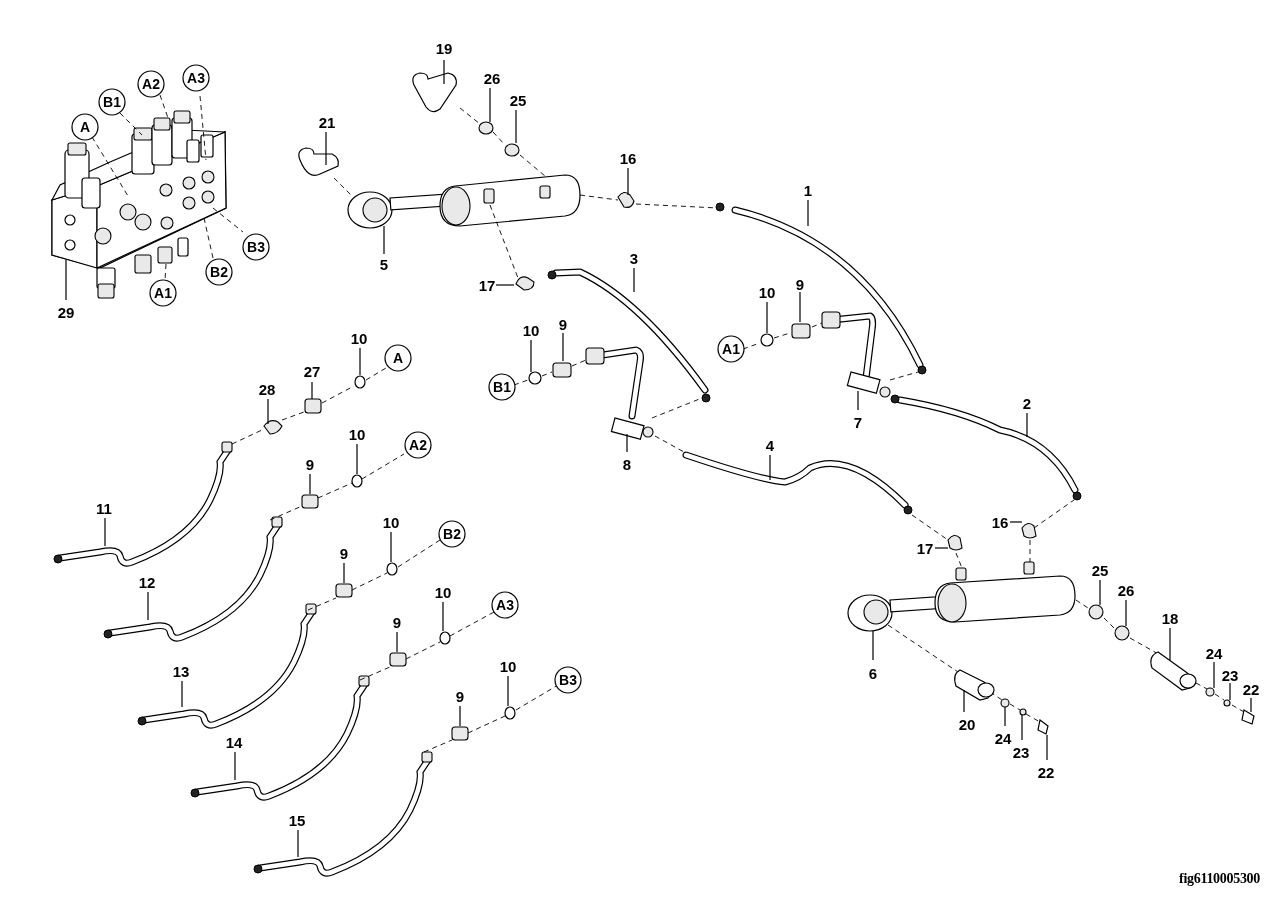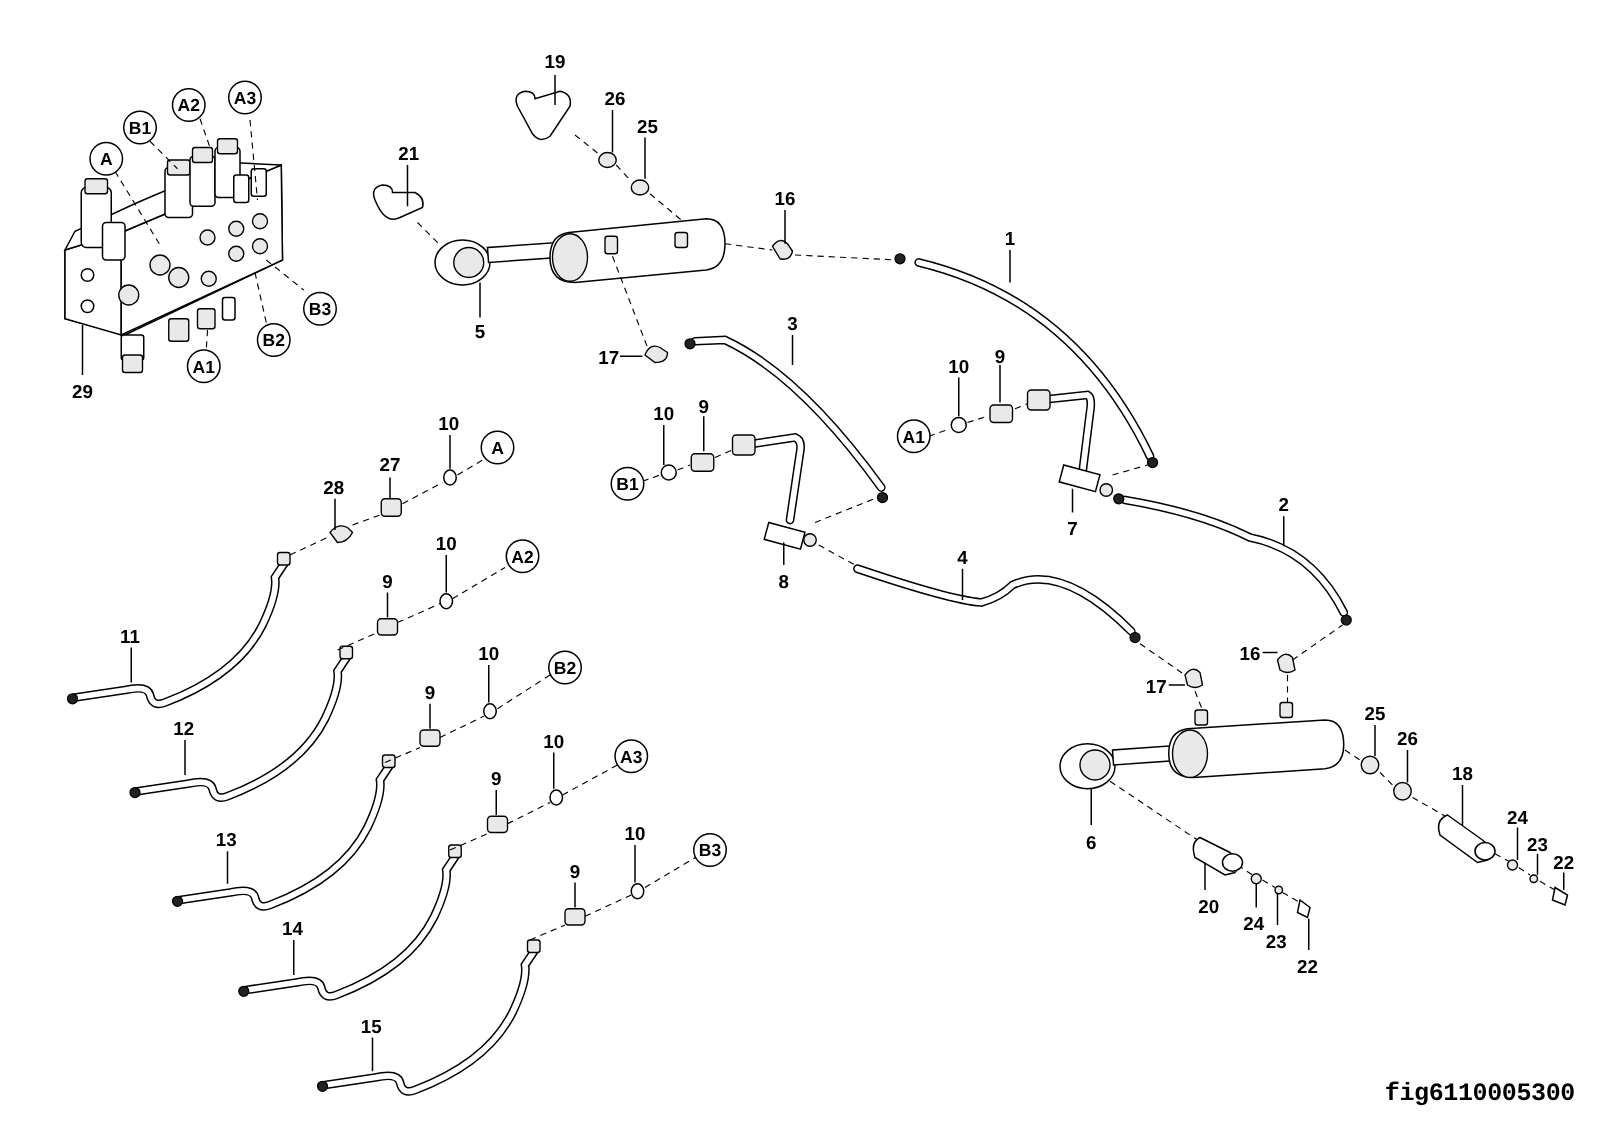--- a/index.html
+++ b/index.html
@@ -7,21 +7,21 @@
   #diagram { position: absolute; left: 0; top: 0; width: 1278px; height: 899px; }
   .part { fill: #ffffff; stroke: #000; stroke-width: 1.2; }
   .part-g { fill: #e9e9e9; stroke: #000; stroke-width: 1.1; }
   .hose { fill: none; stroke: #000; stroke-width: 7; stroke-linecap: round; }
   .hose-in { fill: none; stroke: #fff; stroke-width: 4.6; stroke-linecap: round; }
   .dash { fill: none; stroke: #000; stroke-width: 0.9; stroke-dasharray: 5 4; }
   .leader { fill: none; stroke: #000; stroke-width: 1.2; }
   .callout-num { font-family: "Liberation Sans", sans-serif; font-weight: bold; font-size: 15px; fill: #000; text-anchor: middle; }
   .port-circle { fill: #fff; stroke: #000; stroke-width: 1.2; }
   .port-text { font-family: "Liberation Sans", sans-serif; font-weight: bold; font-size: 14px; fill: #000; text-anchor: middle; dominant-baseline: central; }
-  .fig-id { position: absolute; right: 18px; bottom: 12px; font-family: Liberation Mono, monospace; font-weight: bold; font-size: 20px; color: #000; letter-spacing: -0.3px; }
+  .fig-id { position: absolute; right: 18px; bottom: 12px; font-family: Liberation Serif, serif; font-weight: bold; font-size: 14px; color: #000; letter-spacing: -0.3px; }
   .dark { fill: #222; stroke: #000; stroke-width: 1; }
 </style>
 </head>
 <body>
 
 <svg id="diagram" viewBox="0 0 1278 899" xmlns="http://www.w3.org/2000/svg">
 
   <g>
 
     <polygon class="part" points="52,200 97,186 225,132 226,208 100,268 52,255"></polygon>

